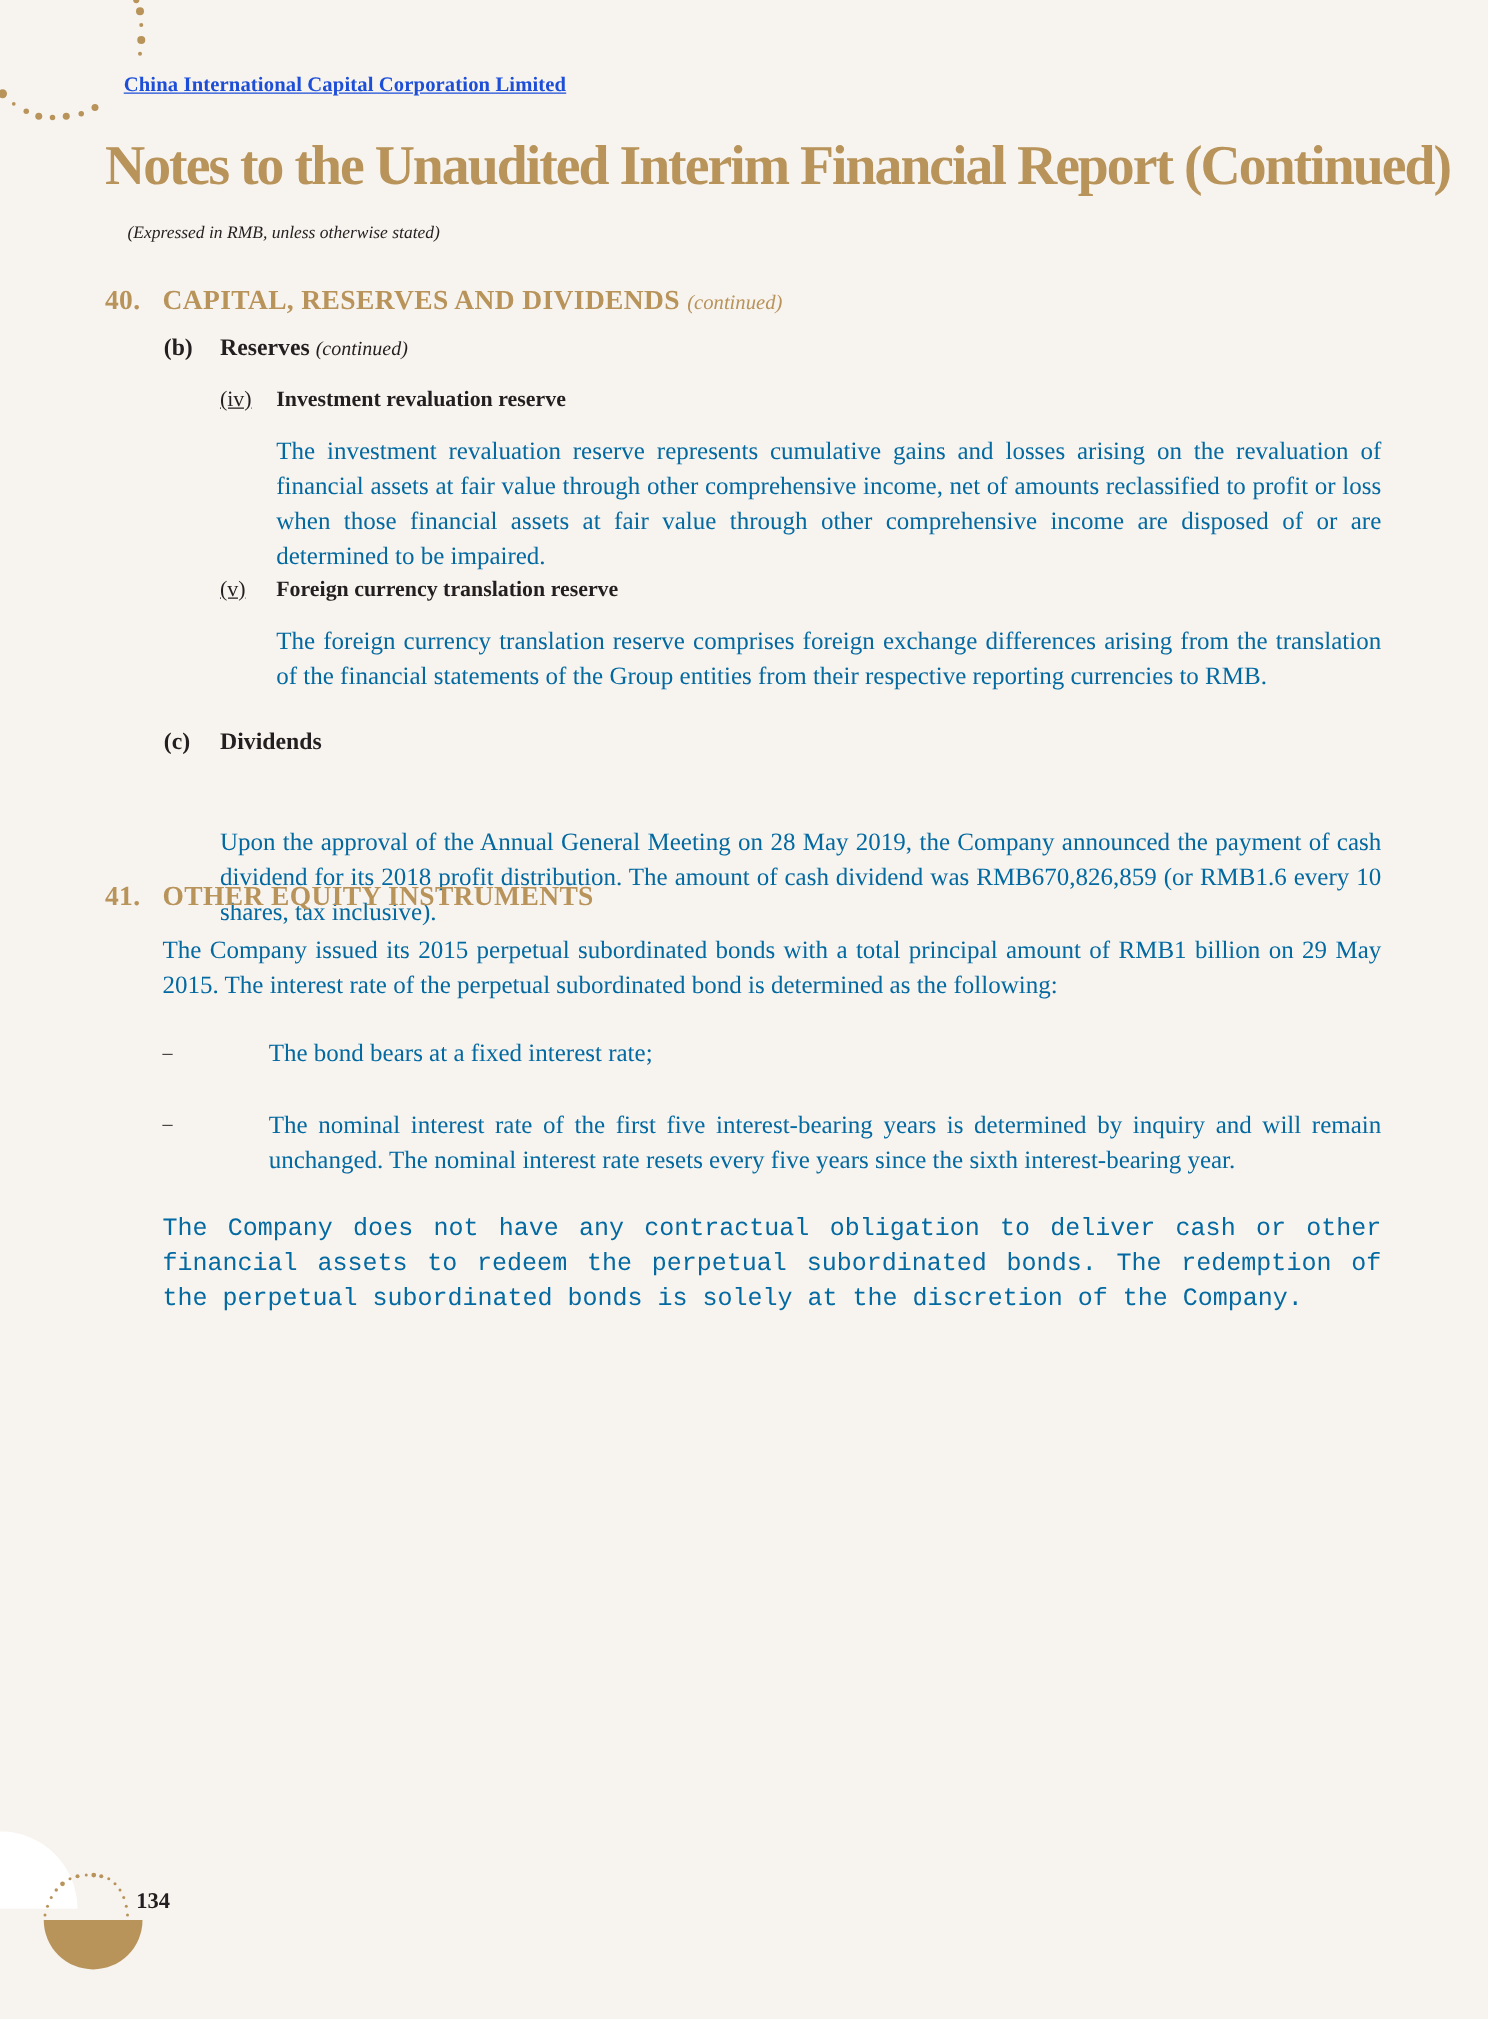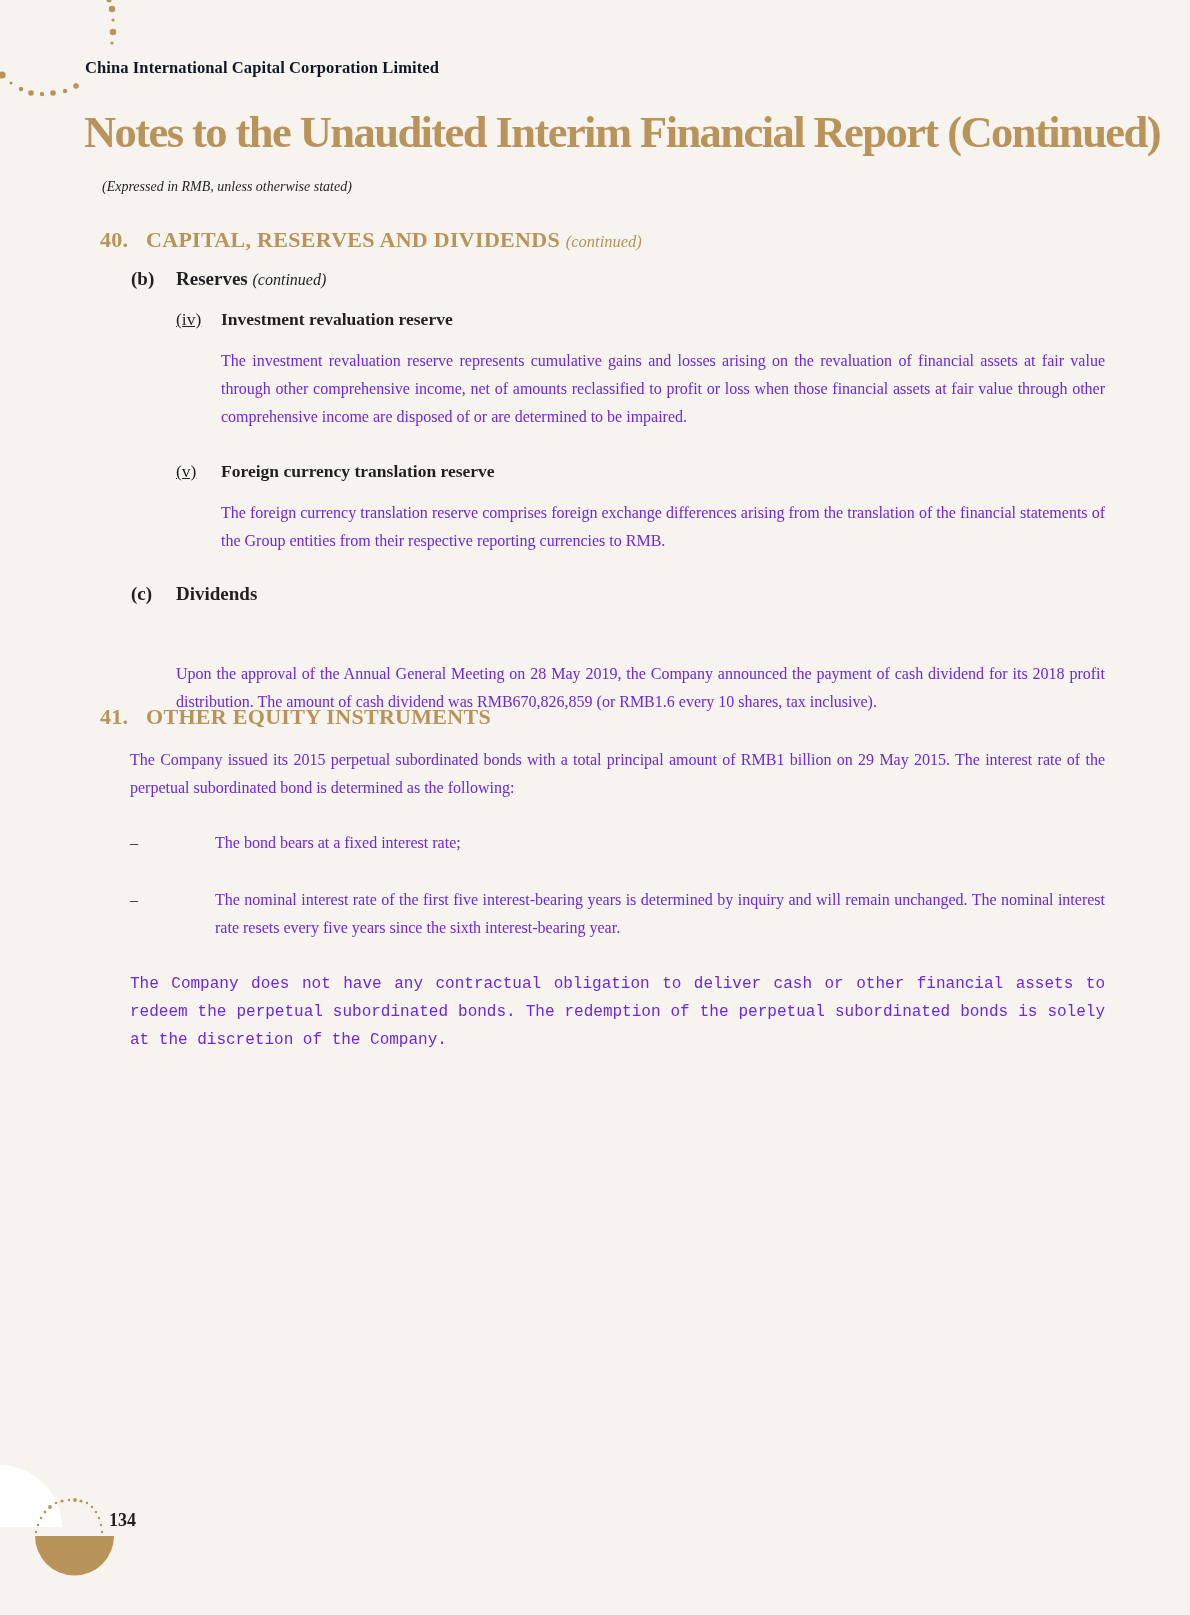--- a/index.html
+++ b/index.html
@@ -17,26 +17,27 @@
     }
     .deco-top {
       position: absolute;
       left: 0;
       top: 0;
       width: 140px;
       height: 110px;
     }
     .company {
       position: absolute;
-      left: 85px;
+      left: 99px;
       top: 58px;
       font-size: 16.5px;
       font-weight: bold;
-      color: #0f172a;
+      color: #1d4ed8;
       letter-spacing: 0.1px;
+      text-decoration: underline;
     }
     .page-title {
       position: absolute;
       left: 84px;
       top: 106px;
       font-size: 45px;
       font-weight: bold;
       color: #b8935a;
       letter-spacing: -1.6px;
       white-space: nowrap;
@@ -58,21 +59,20 @@
     .sec-heading {
       font-size: 22px;
       font-weight: bold;
       color: #b8935a;
       letter-spacing: 0.3px;
       white-space: nowrap;
     }
     .sec-heading .num {
       display: inline-block;
       width: 46px;
-      margin-left: 16px;
     }
     .sec-heading .cont {
       font-size: 16.5px;
       font-weight: normal;
       font-style: italic;
       letter-spacing: 0;
     }
     .sub-heading {
       font-size: 19px;
       font-weight: bold;
@@ -94,25 +94,25 @@
       color: #231f20;
       white-space: nowrap;
     }
     .subsub-heading .lbl {
       display: inline-block;
       width: 45px;
       font-weight: normal;
       text-decoration: underline;
     }
     .para {
-      font-size: 16px;
+      font-size: 20px;
       line-height: 28px;
       text-align: justify;
       text-align-last: left;
-      color: #6d28d9;
+      color: #0369a1;
     }
     .bullet-row {
       position: absolute;
       left: 130px;
       width: 975px;
       display: flex;
     }
     .bullet-row .dash {
       width: 45px;
       flex: 0 0 45px;

